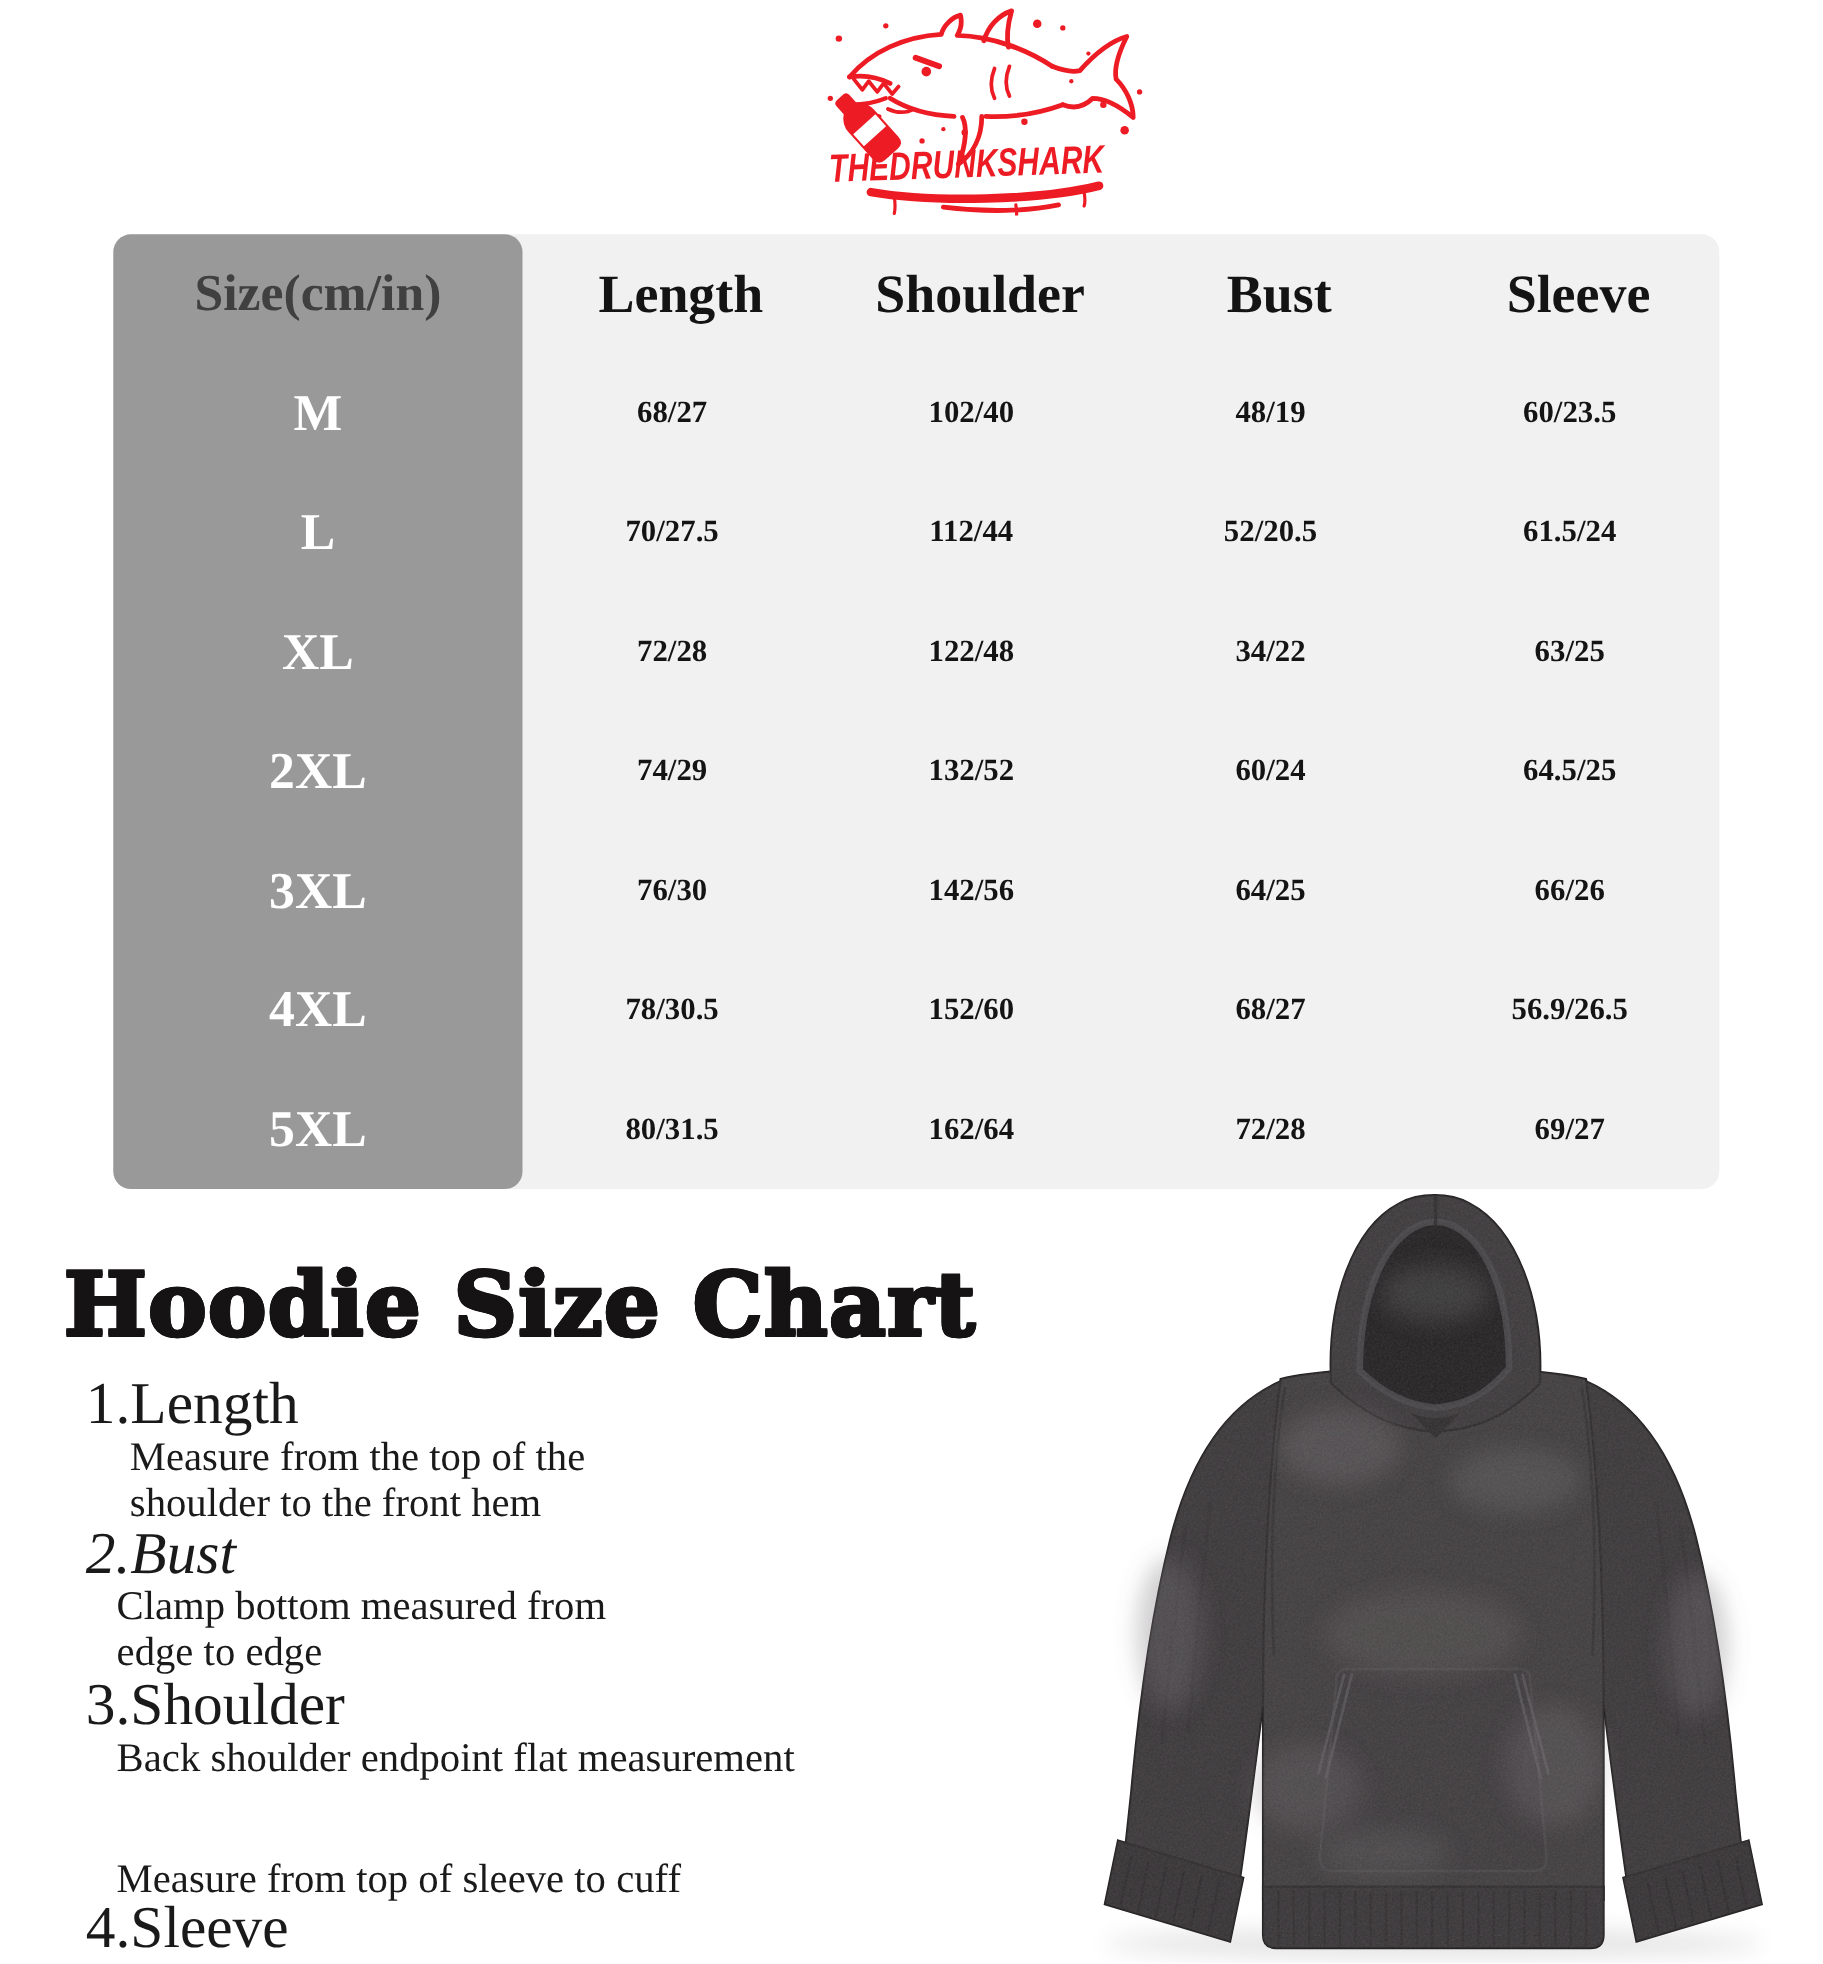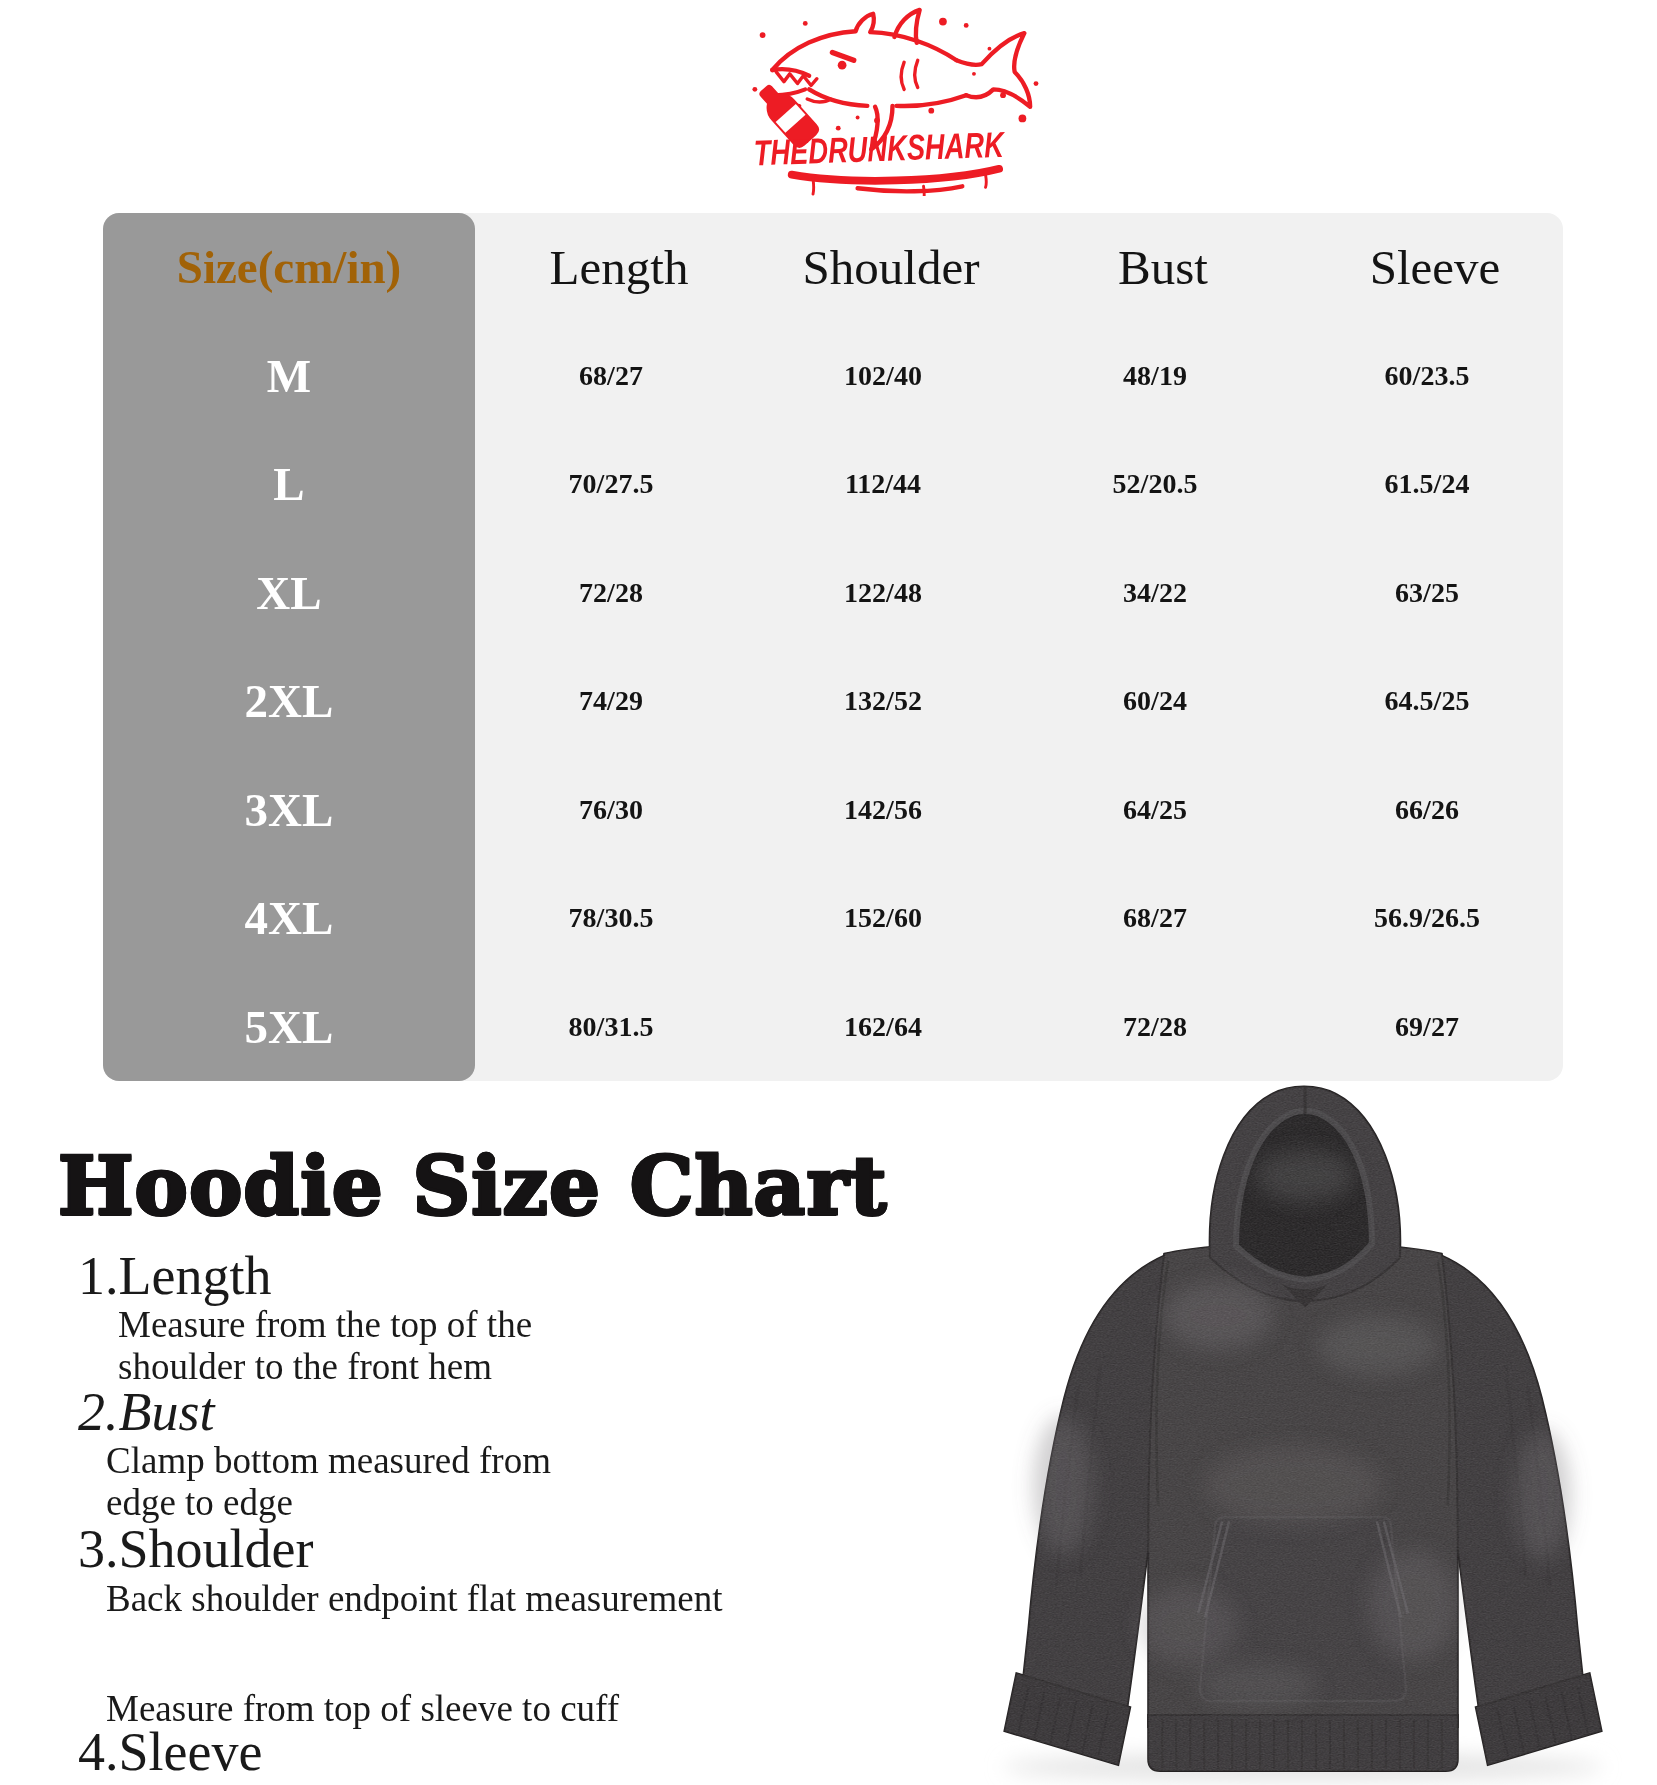--- a/index.html
+++ b/index.html
@@ -11,22 +11,22 @@
 
   
   .size-table{position:absolute;left:103px;top:213px;width:1460px;height:868px;
               background:#f1f1f1;border-radius:16px;}
   .size-col-bg{position:absolute;left:0;top:0;width:372px;height:100%;
                background:#999999;border-radius:16px;}
   .size-grid{position:absolute;inset:0;display:grid;
              grid-template-columns:372px 1fr 1fr 1fr 1fr;
              grid-template-rows:repeat(8,1fr);}
   .cell{display:flex;align-items:center;justify-content:center;}
-  .col-head{font-weight:normal;font-size:49px;color:#141414;padding-left:16px;}
-  .size-head{font-weight:bold;font-size:47px;color:#a16207;}
+  .col-head{font-weight:bold;font-size:49px;color:#141414;padding-left:16px;}
+  .size-head{font-weight:bold;font-size:47px;color:#404040;}
   .size-label{font-weight:bold;font-size:47px;color:#ffffff;}
   .val{font-weight:bold;font-size:28px;color:#141414;}
 
   
   .guide-title{position:absolute;left:58px;top:1146px;font-size:80px;line-height:1;
                font-family:"DejaVu Serif", serif;font-weight:900;color:#151314;
                letter-spacing:1px;-webkit-text-stroke:3px #151314;
                text-shadow:1.5px 0 #151314,-1.5px 0 #151314,0 1.5px #151314,0 -1.5px #151314,
                            1px 1px #151314,-1px 1px #151314,1px -1px #151314,-1px -1px #151314;}
   .g-label{position:absolute;left:78px;font-size:54px;line-height:1.05;color:#1a1a1a;}

